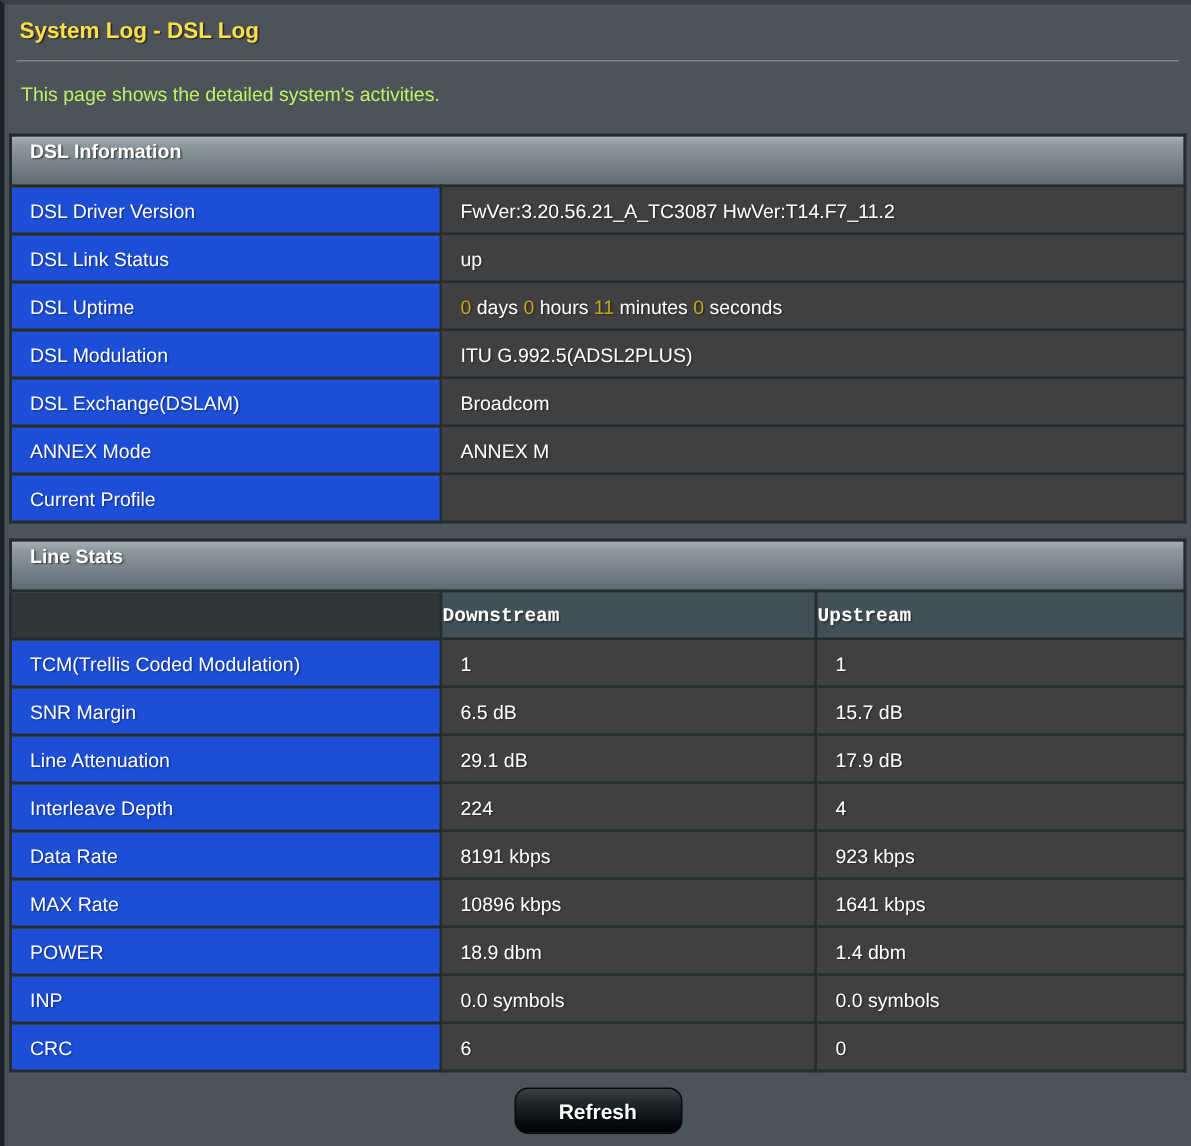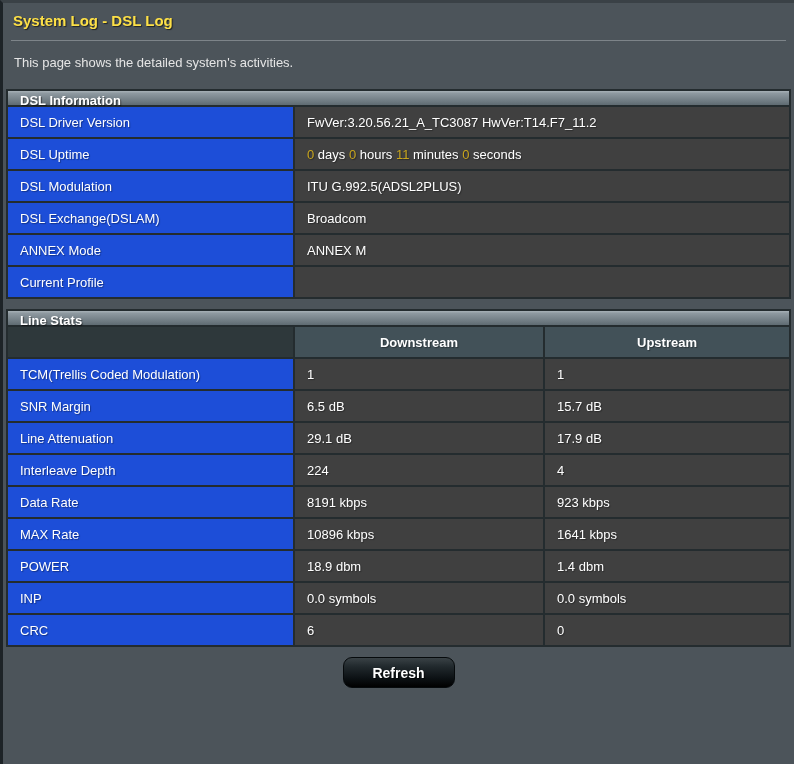--- a/index.html
+++ b/index.html
@@ -22,28 +22,28 @@
     text-shadow: 1px 1px 1px rgba(0,0,0,0.6);
     margin: 2px 0 0 2px;
   }
   .divider {
     border: none;
     border-top: 1px solid #7d8489;
     margin: 11px 0 0 0;
   }
   .subtitle {
     font-size: 13px;
-    color: #e5e5e5;
+    color: #bef264;
     margin: 14px 0 0 3px;
   }
   .section { margin: 0 3px; }
   .section-first { margin-top: 19px; }
   .section-gap { margin-top: 10px; }
   .section-header {
-    height: 16px;
+    height: 34px;
     line-height: 20px;
     padding-left: 12px;
     background: linear-gradient(to bottom, #a7b1b7 0%, #8d989f 18%, #6c787f 78%, #5f6b72 100%);
     border: 2px solid #242c2f;
     border-bottom: none;
     color: #ffffff;
     font-weight: bold;
     font-size: 13px;
     text-shadow: 1px 1px 1px rgba(0,0,0,0.55);
   }
@@ -63,22 +63,22 @@
     text-shadow: 1px 1px 1px rgba(0,0,0,0.35);
     overflow: hidden;
     white-space: nowrap;
   }
   td.label-cell { background: #1d4ed8; }
   td.value-cell { background: #404040; }
   th.corner-cell { background: #2e383b; }
   th.col-header {
     background: #425158;
     font-weight: bold;
-    text-align: center;
     padding: 0;
+    font-family: Liberation Mono, monospace;
   }
   col.c-label { width: 287px; }
   col.c-down  { width: 250px; }
   .hl { color: #c7a41c; }
   .footer {
     text-align: center;
     margin-top: 10px;
   }
   .refresh-button {
     width: 112px;
@@ -107,20 +107,24 @@
   <div class="section-header">DSL Information</div>
   <table>
     <colgroup>
         <col class="c-label">
         <col>
       </colgroup>
     <tbody>
         <tr>
           <td class="label-cell">DSL Driver Version</td>
           <td class="value-cell">FwVer:3.20.56.21_A_TC3087 HwVer:T14.F7_11.2</td>
+        </tr>
+        <tr>
+          <td class="label-cell">DSL Link Status</td>
+          <td class="value-cell">up</td>
         </tr>
         <tr>
           <td class="label-cell">DSL Uptime</td>
           <td class="value-cell"><span class="hl">0</span><span> days </span><span class="hl">0</span><span> hours </span><span class="hl">11</span><span> minutes </span><span class="hl">0</span><span> seconds</span></td>
         </tr>
         <tr>
           <td class="label-cell">DSL Modulation</td>
           <td class="value-cell">ITU G.992.5(ADSL2PLUS)</td>
         </tr>
         <tr>

